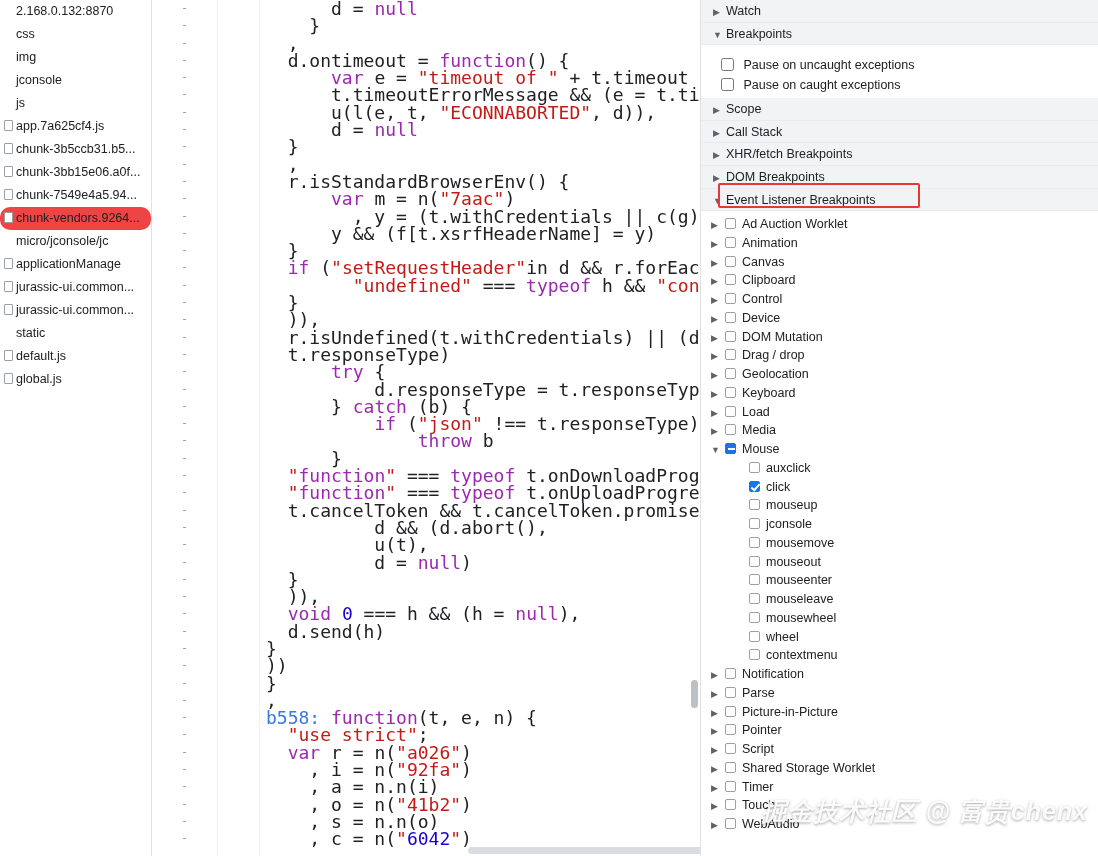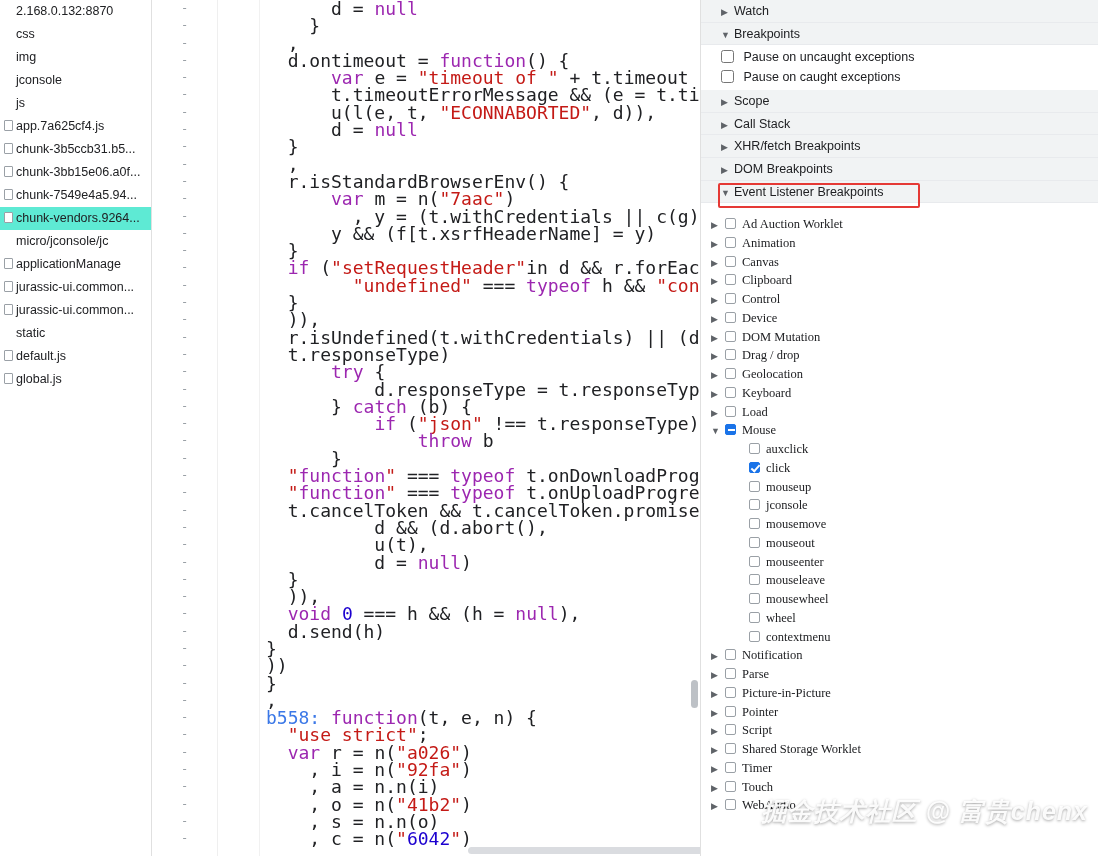--- a/index.html
+++ b/index.html
@@ -31,21 +31,22 @@
   .tree-row {
     height: 23px;
     line-height: 23px;
     padding-left: 4px;
     white-space: nowrap;
     overflow: hidden;
     font-size: 12.5px;
     color: #202124;
   }
   .tree-row.selected {
-    background: #5eead4;
+    background: #ef4444;
+    border-radius: 10px;
   }
   .tree-row .ficon {
     display: inline-block;
     width: 9px;
     height: 11px;
     margin-right: 3px;
     vertical-align: -1px;
   }
   .tree-row .ficon.file {
     border: 1px solid #9aa0a6;
@@ -126,37 +127,37 @@
     min-width: 398px;
     background: #ffffff;
     border-left: 1px solid #e0e0e0;
     overflow: hidden;
     position: relative;
     font-size: 12.5px;
   }
   .sec-header {
     height: 22.6px;
     line-height: 22.6px;
-    padding-left: 20px;
+    padding-left: 12px;
     background: #f1f3f4;
     border-bottom: 1px solid #e8eaed;
     color: #202124;
     white-space: nowrap;
     font-size: 12.5px;
   }
   .sec-header .tri {
     display: inline-block;
     width: 10px;
     color: #5f6368;
     font-size: 9px;
     margin-right: 3px;
   }
   .pausebox {
     background: #ffffff;
-    padding: 2px 0 3px 0;
+    padding: 10px 0 3px 0;
   }
   .pause-row {
     height: 20px;
     line-height: 20px;
     padding-left: 20px;
     white-space: nowrap;
   }
   .pause-row input { vertical-align: -2px; margin: 0 6px 0 0; }
 
   .highlight-box {
@@ -170,21 +171,20 @@
     pointer-events: none;
   }
 
   .elist {
     position: absolute;
     left: 0;
     top: 215px;
     right: 0;
     bottom: 0;
     overflow: hidden;
-    font-family: Liberation Serif, serif;
   }
   .erow {
     height: 18.75px;
     line-height: 18.75px;
     white-space: nowrap;
     padding-left: 24px;
     color: #202124;
   }
   .erow .tri {
     display: inline-block;
@@ -422,20 +422,21 @@
         <div class="erow"><span class="tri">▶</span><span class="cb"></span><span>Animation</span></div>
         <div class="erow"><span class="tri">▶</span><span class="cb"></span><span>Canvas</span></div>
         <div class="erow"><span class="tri">▶</span><span class="cb"></span><span>Clipboard</span></div>
         <div class="erow"><span class="tri">▶</span><span class="cb"></span><span>Control</span></div>
         <div class="erow"><span class="tri">▶</span><span class="cb"></span><span>Device</span></div>
         <div class="erow"><span class="tri">▶</span><span class="cb"></span><span>DOM Mutation</span></div>
         <div class="erow"><span class="tri">▶</span><span class="cb"></span><span>Drag / drop</span></div>
         <div class="erow"><span class="tri">▶</span><span class="cb"></span><span>Geolocation</span></div>
         <div class="erow"><span class="tri">▶</span><span class="cb"></span><span>Keyboard</span></div>
         <div class="erow"><span class="tri">▶</span><span class="cb"></span><span>Load</span></div>
+        <div class="erow"><span class="tri">▶</span><span class="cb"></span><span>Media</span></div>
         <div class="erow"><span class="tri open">▼</span><span class="cb indeterminate"></span><span>Mouse</span></div>
         <div class="erow child"><span class="cb"></span><span>auxclick</span></div>
         <div class="erow child"><span class="cb checked"></span><span>click</span></div>
         <div class="erow child"><span class="cb"></span><span>mouseup</span></div>
         <div class="erow child"><span class="cb"></span><span>jconsole</span></div>
         <div class="erow child"><span class="cb"></span><span>mousemove</span></div>
         <div class="erow child"><span class="cb"></span><span>mouseout</span></div>
         <div class="erow child"><span class="cb"></span><span>mouseenter</span></div>
         <div class="erow child"><span class="cb"></span><span>mouseleave</span></div>
         <div class="erow child"><span class="cb"></span><span>mousewheel</span></div>

